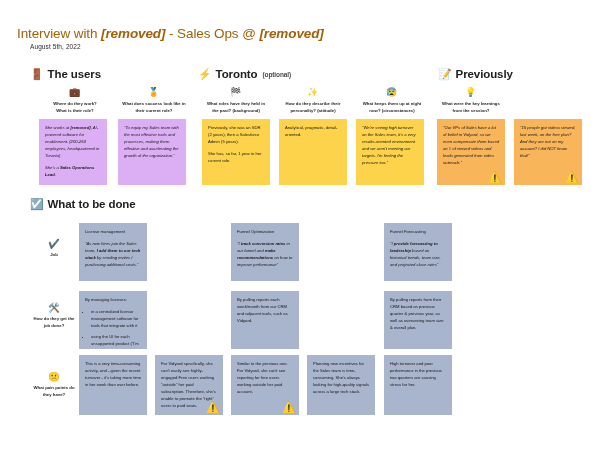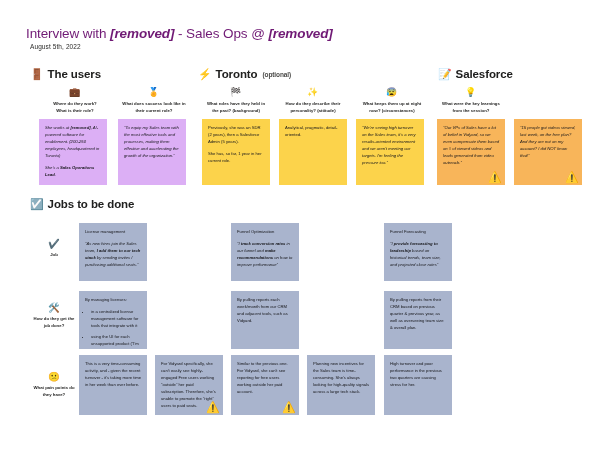--- a/index.html
+++ b/index.html
@@ -16,26 +16,26 @@
     overflow: hidden;
   }
   .canvas {
     position: absolute;
     inset: 0;
   }
 
   
   .doc-title {
     position: absolute;
-    left: 26px;
+    left: 17px;
     top: 26px;
     font-size: 13.5px;
     letter-spacing: -0.1px;
     white-space: nowrap;
-    color: #701a75;
+    color: #a16207;
   }
   .doc-title em {
     font-style: italic;
     font-weight: bold;
   }
   .doc-date {
     position: absolute;
     left: 30px;
     top: 43px;
     font-size: 6.5px;
@@ -190,41 +190,41 @@
   </div>
   <div class="card yellow" style="left:279px; top:119px; width:68px; height:66px;">
     <p>Analytical, pragmatic, detail-oriented.</p>
   </div>
   <div class="card yellow" style="left:356px; top:119px; width:68px; height:66px;">
     <p><i>“We're seeing high turnover on the Sales team, it's a very results-oriented environment and we aren't meeting our targets. I'm feeling the pressure too.”</i></p>
   </div>
 
   <div class="section-head" style="left:438px; top:68px;">
     <span class="sec-emoji">📝</span>
-    <span>Salesforce</span>
+    <span>Previously</span>
   </div>
 
   <div class="qhead" style="left:432px; top:88px; width:78px;">
     <span class="q-emoji">💡</span>
     <span>What were the key learnings</span><br>
     <span>from the session?</span>
   </div>
 
   <div class="card orange" style="left:437px; top:119px; width:68px; height:66px;">
     <p><i>“Our VPs of Sales have a lot of belief in Vidyard, so we even compensate them based on # of viewed videos and leads generated from video outreach.”</i></p>
     <span class="warn">⚠️</span>
   </div>
   <div class="card orange" style="left:514px; top:119px; width:68px; height:66px;">
     <p><i>“15 people got videos viewed, last week, on the free plan? And they are not on my account? I did NOT know that!”</i></p>
     <span class="warn">⚠️</span>
   </div>
 
   <div class="section-head" style="left:30px; top:198px;">
     <span class="sec-emoji">☑️</span>
-    <span>Jobs to be done</span>
+    <span>What to be done</span>
   </div>
 
   <div class="rowlabel" style="left:31px; top:239px;">
     <span class="r-emoji">✔️</span>
     <span>Job</span>
   </div>
   <div class="rowlabel" style="left:31px; top:303px;">
     <span class="r-emoji">🛠️</span>
     <span>How do they get the job done?</span>
   </div>

